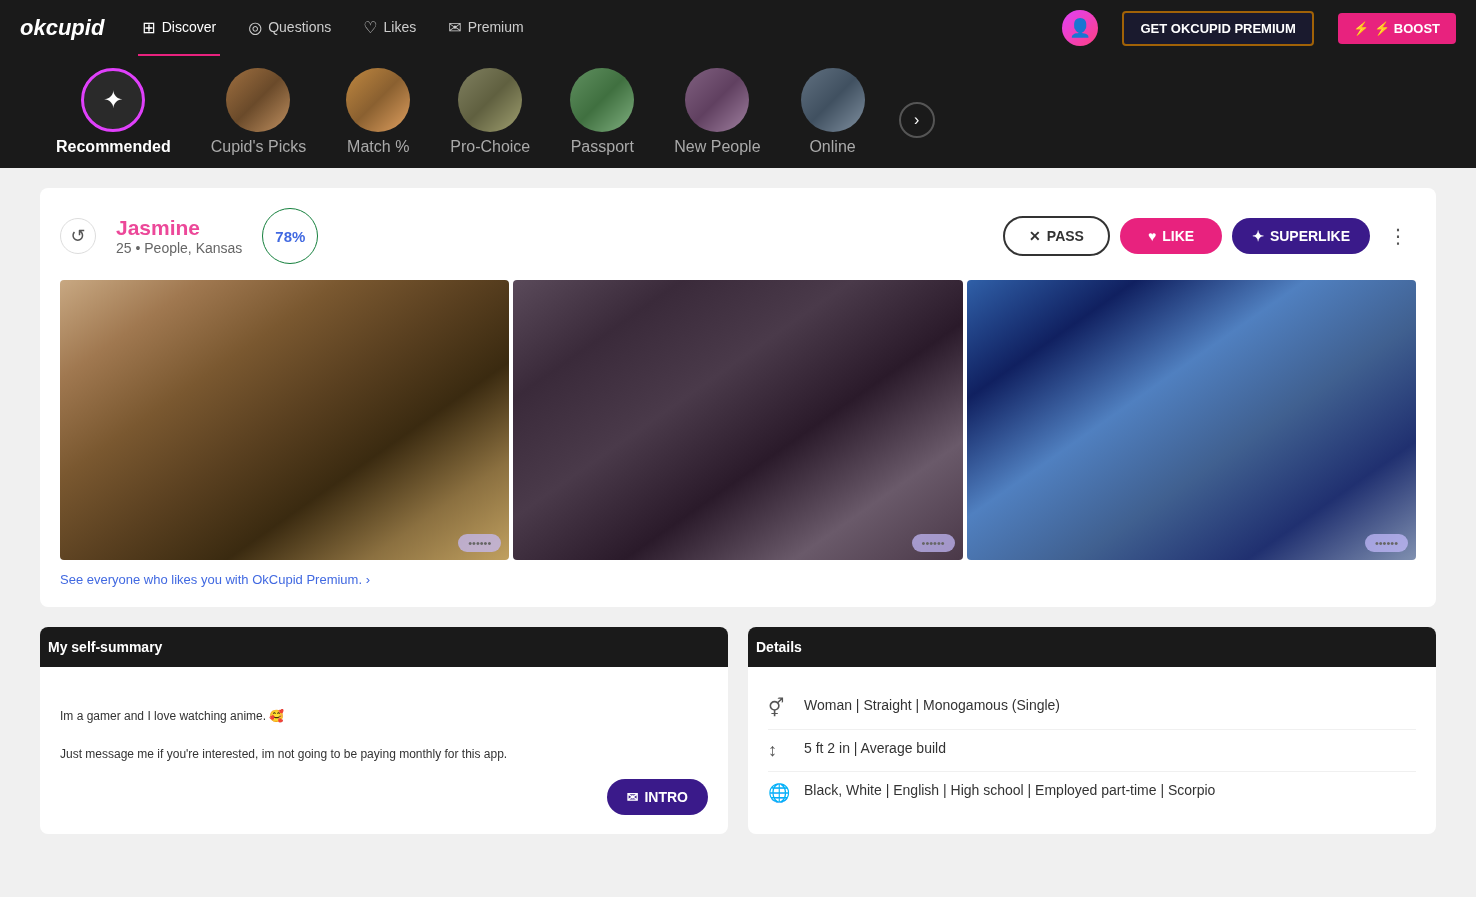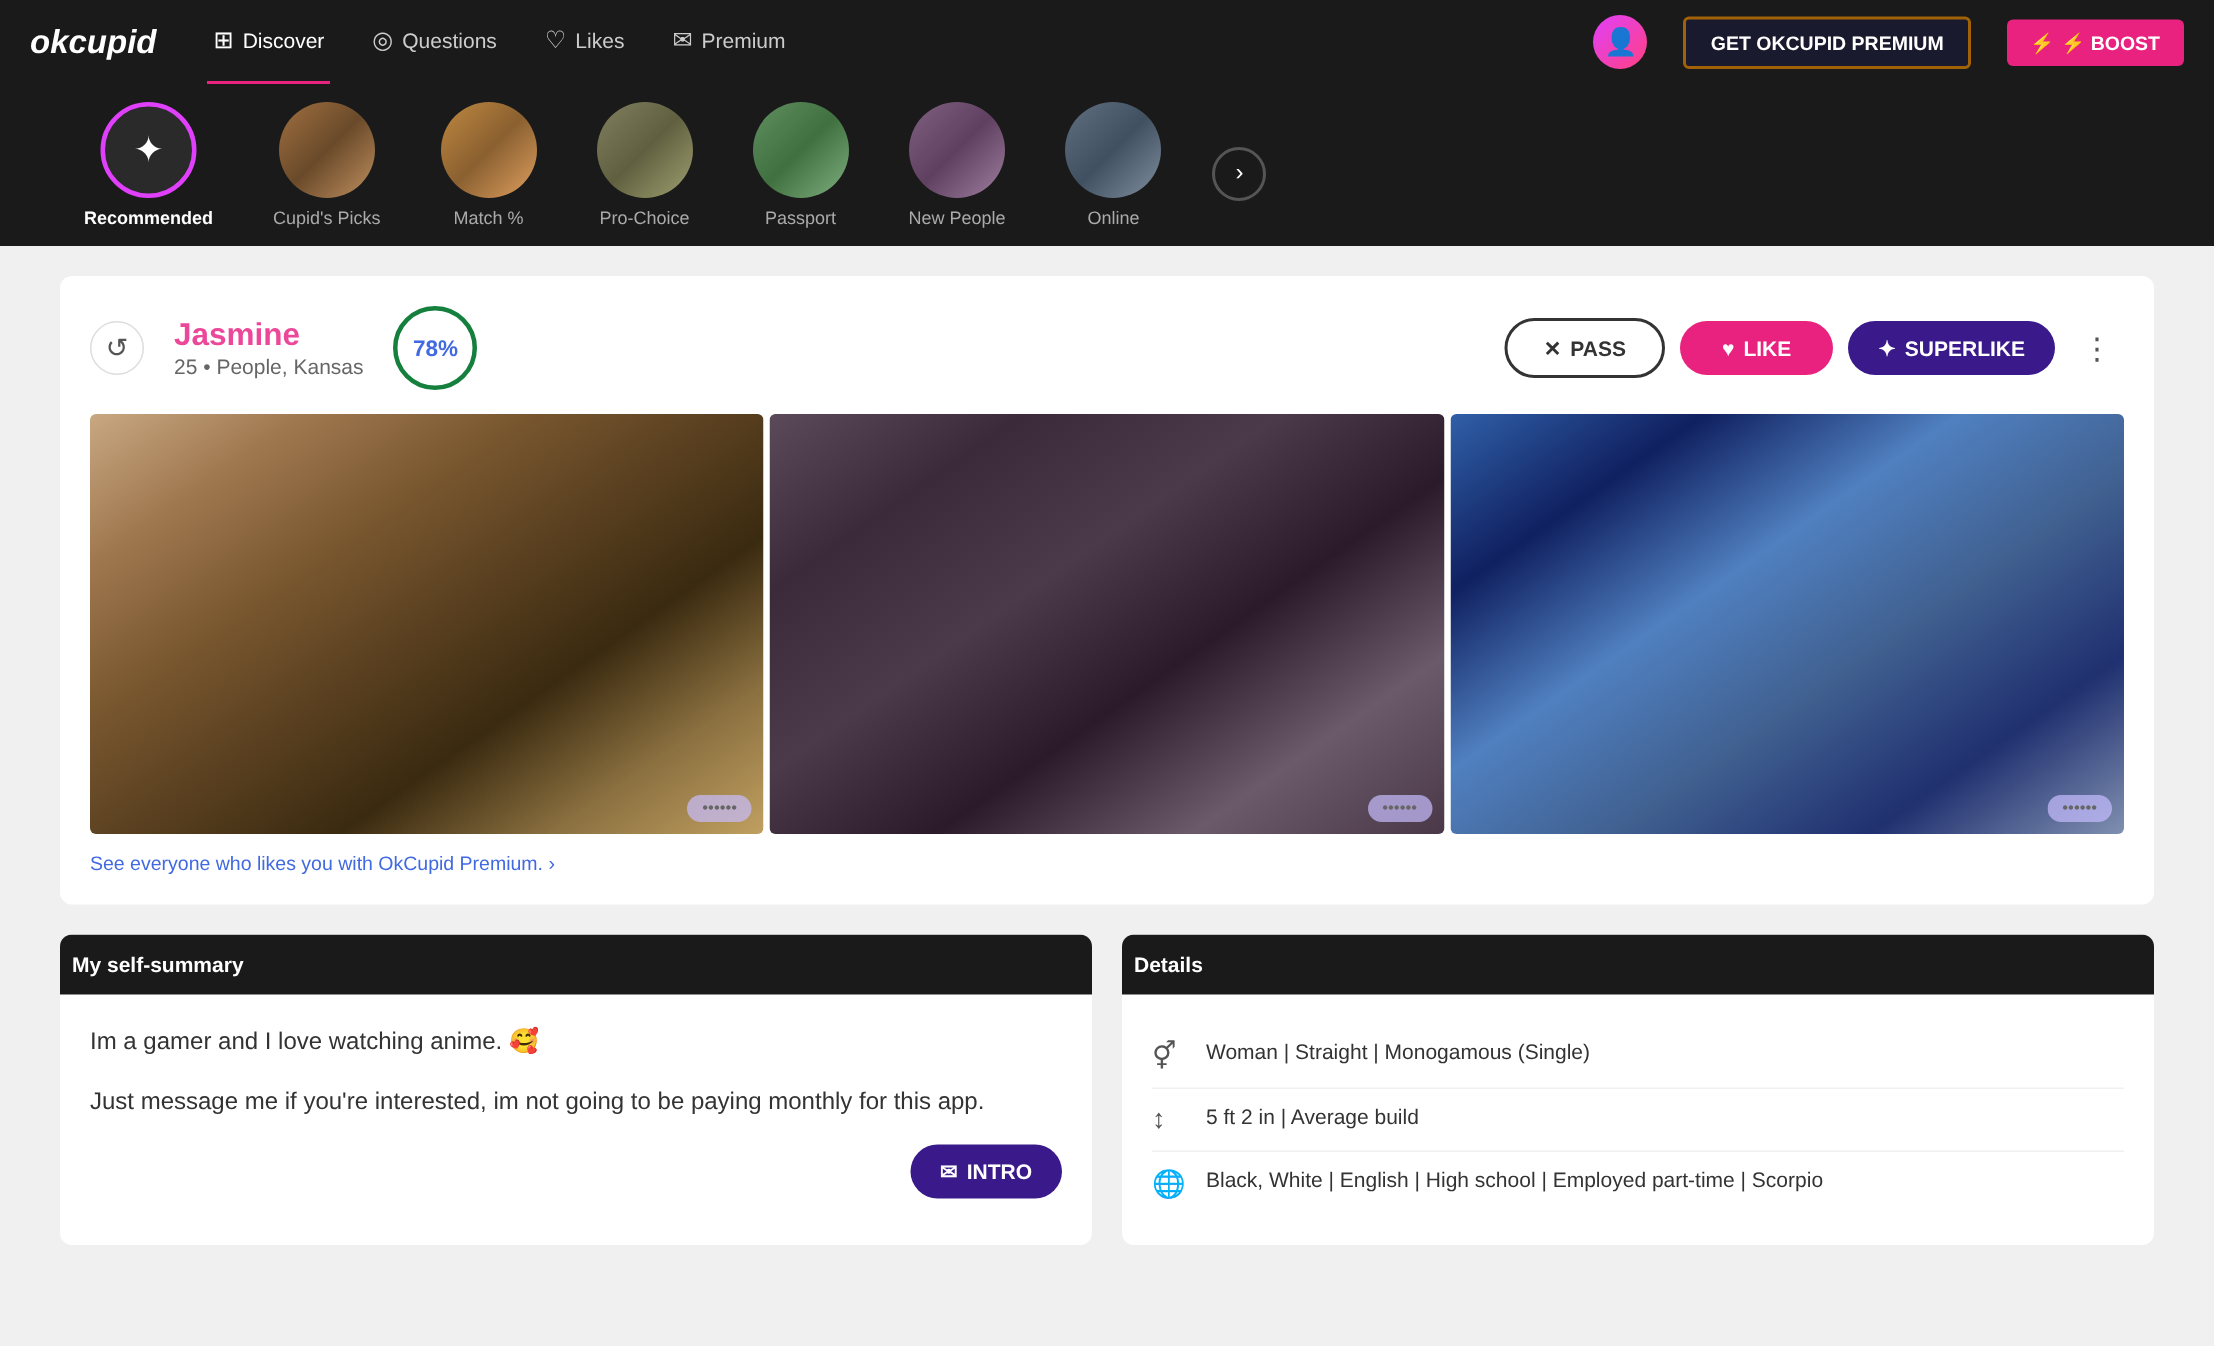--- a/index.html
+++ b/index.html
@@ -99,21 +99,21 @@
     .tab-avatar.recommended {
       border: 3px solid #e040fb;
       background: #2a2a2a;
     }
     .tab-avatar .inner-icon {
       font-size: 24px;
       color: white;
     }
     .tab-label {
       color: #aaa;
-      font-size: 12px;
+      font-size: 16px;
       white-space: nowrap;
     }
     .tab-item.active .tab-label {
       color: white;
       font-weight: 600;
     }
     .tab-photo {
       width: 64px; height: 64px;
       border-radius: 50%;
       background: #666;
@@ -169,21 +169,21 @@
       font-weight: 700;
       color: #ec4899;
     }
     .profile-sub {
       font-size: 14px;
       color: #666;
     }
     .match-circle {
       width: 56px; height: 56px;
       border-radius: 50%;
-      border: 3px solid #15803d;
+      border: 1px solid #15803d;
       display: flex; align-items: center; justify-content: center;
       font-size: 15px;
       font-weight: 700;
       color: #4169e1;
     }
     .action-buttons {
       display: flex;
       gap: 10px;
       margin-left: auto;
       align-items: center;
@@ -276,24 +276,25 @@
       background: #1a1a1a;
       color: white;
       padding: 12px 8px;
       font-size: 14px;
       font-weight: 600;
     }
     .section-body {
       padding: 20px;
     }
     .section-text {
-      font-size: 16px;
+      font-size: 12px;
       color: #333;
       line-height: 1.5;
       margin-bottom: 16px;
+      margin-top: 20px;
     }
     .btn-intro {
       background: #3a1a8a;
       color: white;
       border: none;
       padding: 10px 20px;
       border-radius: 24px;
       font-size: 14px;
       font-weight: 700;
       cursor: pointer;

